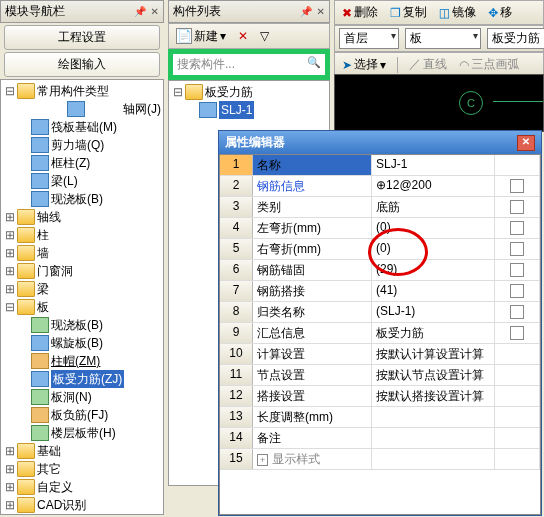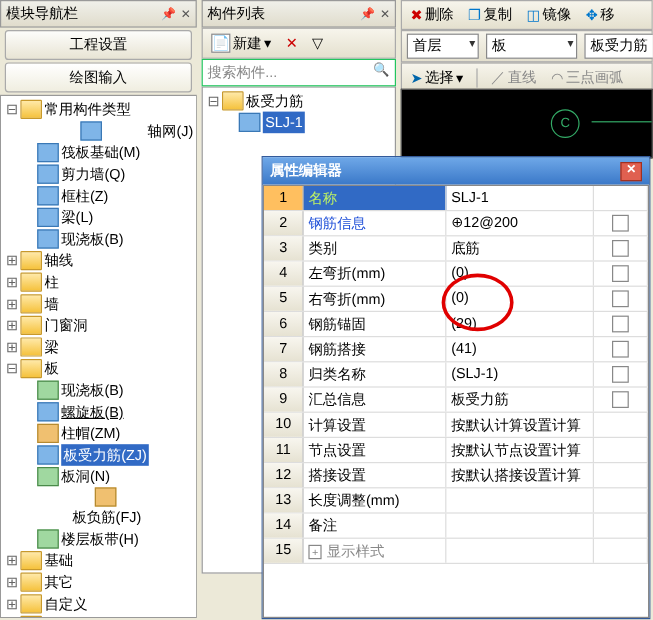--- a/index.html
+++ b/index.html
@@ -27,25 +27,25 @@
 .prop-table{background:#fff;border:1px solid #888;font-size:12px}
 .prop-head{display:flex;background:linear-gradient(#f8f6ef,#e6e2d2);border-bottom:1px solid #aaa}
 .prop-head div{padding:3px 4px;border-right:1px solid #bbb;text-align:center}
 .pc-n{width:24px}.pc-name{width:110px}.pc-val{flex:1}.pc-add{width:36px}
 .prop-row{display:flex;border-bottom:1px solid #ddd;height:20px;align-items:stretch}
 .prop-row>div{border-right:1px solid #ddd;padding:2px 4px;overflow:hidden}
 .prop-row .pc-n{background:linear-gradient(#f8f6ef,#e6e2d2);text-align:center;border-right:1px solid #bbb}
 .prop-row .pc-add{display:flex;align-items:center;justify-content:center}
 .cb{width:12px;height:12px;border:1px solid #888;background:#fff}
 .hl-row .pc-n{background:#ffbf5f}
-.hl-row .pc-name{background:#316ac5;color:#bef264}
+.hl-row .pc-name{background:#316ac5;color:#000000}
 .blue-t{color:#1d4ed8}
 .gray-t{color:#888}
 .red-ring{position:absolute;border:3px solid #e00000;border-radius:50%;pointer-events:none}
-.search-box{background:#fff;border:1px solid #22c55e;padding:2px 4px;color:#888;position:relative}
+.search-box{background:#fff;border:5px solid #22c55e;padding:2px 4px;color:#888;position:relative}
 .search-box::after{content:"🔍";position:absolute;right:4px;top:2px;font-size:11px}
 .tiny-ic{display:inline-block;width:14px;height:14px;vertical-align:middle}
 .pin{color:#555;font-size:10px;cursor:pointer}
 </style>
 </head>
 <body>
 
 <div style="position:absolute;left:0;top:0;width:164px">
   <div class="panel-title">
     <span>模块导航栏</span>
@@ -120,41 +120,41 @@
       <div class="tree-row" style="padding-left: 0px;">
         <span class="tw">⊟</span>
         <span class="ic ic-folder"></span>
         <span>板</span>
       </div>
       <div class="tree-row" style="padding-left: 14px;">
         <span class="tw"></span>
         <span class="ic ic-node2"></span>
         <span>现浇板(B)</span>
       </div>
+      <div class="tree-row" style="padding-left: 14px;">
+        <span class="tw"></span>
+        <span class="ic ic-node"></span>
+        <span>螺旋板(B)</span>
+      </div>
       <div class="tree-row" style="padding-left: 14px; text-decoration: underline;">
-        <span class="tw"></span>
-        <span class="ic ic-node"></span>
-        <span>螺旋板(B)</span>
-      </div>
-      <div class="tree-row" style="padding-left: 14px;">
         <span class="tw"></span>
         <span class="ic ic-node3"></span>
         <span>柱帽(ZM)</span>
       </div>
       <div class="tree-row" style="padding-left: 14px;">
         <span class="tw"></span>
         <span class="ic ic-node"></span>
         <span class="sel" style="padding:0 2px">板受力筋(ZJ)</span>
       </div>
       <div class="tree-row" style="padding-left: 14px;">
         <span class="tw"></span>
         <span class="ic ic-node2"></span>
         <span>板洞(N)</span>
       </div>
-      <div class="tree-row" style="padding-left: 14px; flex-direction: column;">
+      <div class="tree-row" style="padding-left: 14px;">
         <span class="tw"></span>
         <span class="ic ic-node3"></span>
         <span>板负筋(FJ)</span>
       </div>
       <div class="tree-row" style="padding-left: 14px;">
         <span class="tw"></span>
         <span class="ic ic-node2"></span>
         <span>楼层板带(H)</span>
       </div>
       <div class="tree-row" style="padding-left: 0px;">

